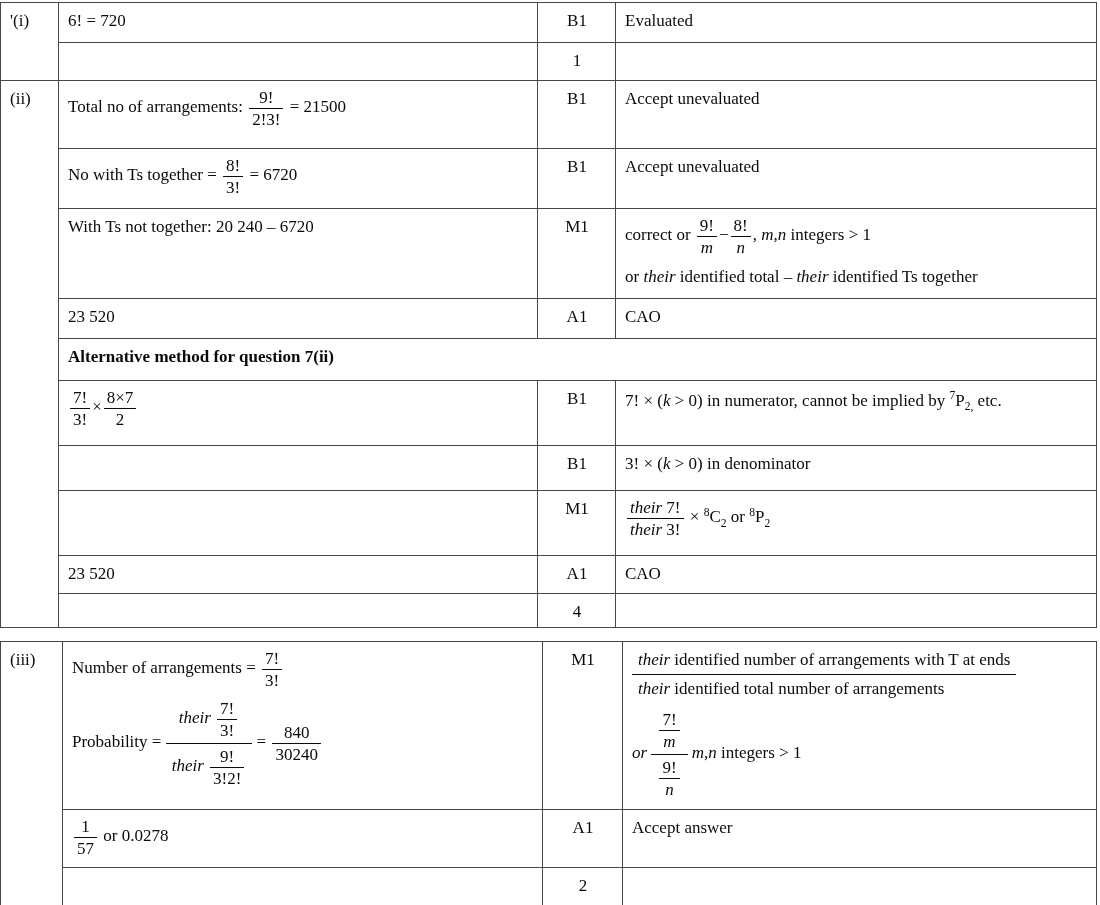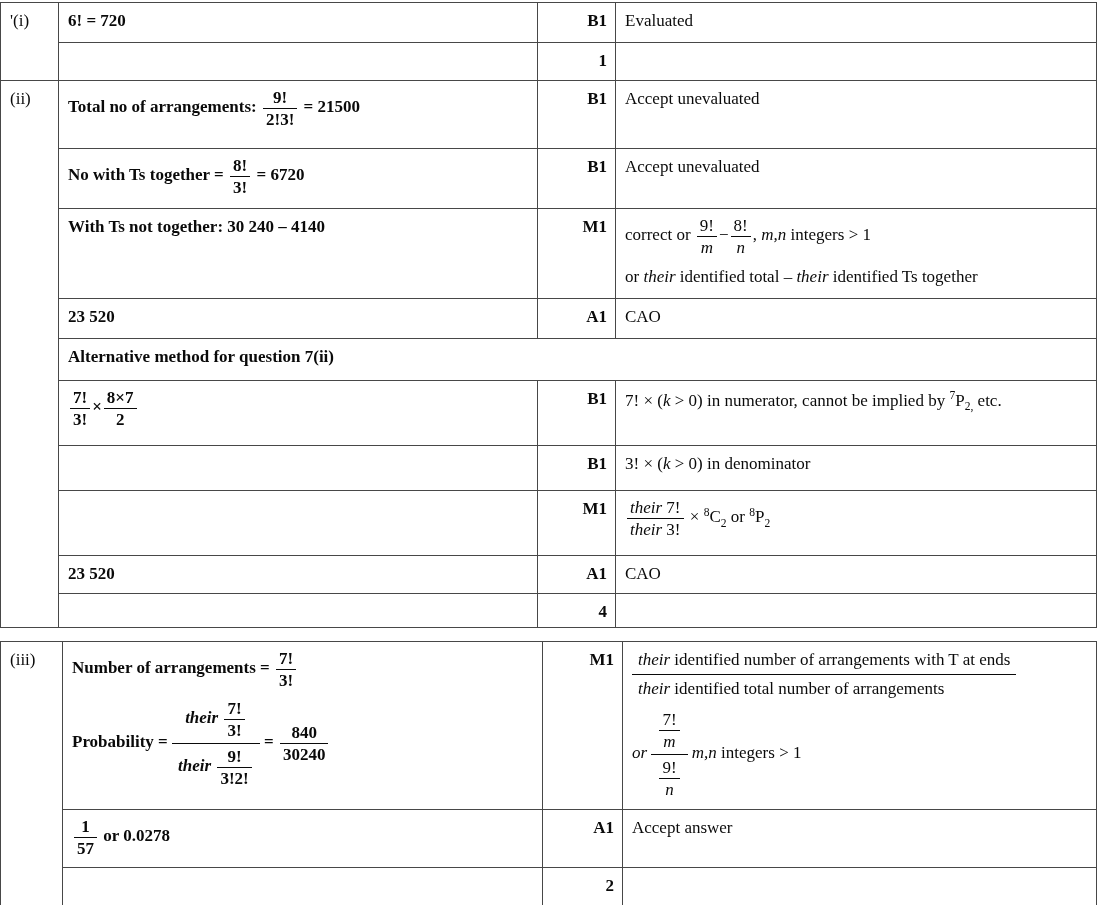--- a/index.html
+++ b/index.html
@@ -27,26 +27,26 @@
     line-height:1.3;
     overflow:hidden;
   }
   td.part {
     border-left:none;
     padding-left:4px;
     font-size:17px;
   }
   td.no-top { border-top:none; }
   td.mark {
-    text-align:right;
-    font-weight:bold;
+    text-align:center;
+    font-weight:normal;
     padding-right:9px;
   }
   td.althead { font-weight:bold; padding-top:9px; }
-  td.ans { padding-top:8px;font-weight:bold; }
+  td.ans { padding-top:8px; }
   .it { font-style:italic; }
   
   .frac {
     display:inline-block;
     vertical-align:middle;
     text-align:center;
     padding:0 2px;
   }
   .frac .fn {
     display:block;
@@ -127,21 +127,21 @@
 
     <tr style="height:60px">
       <td class="ans">
         <span>No with Ts together = </span><span class="frac"><span class="fn">8!</span><span class="fd">3!</span></span><span> = 6720</span>
       </td>
       <td class="mark">B1</td>
       <td class="com">Accept unevaluated</td>
     </tr>
 
     <tr style="height:90px">
-      <td class="ans">With Ts not together: 30 240 – 4140</td>
+      <td class="ans">With Ts not together: 20 240 – 6720</td>
       <td class="mark">M1</td>
       <td class="com">
         <div class="mline">
           <span>correct or </span><span class="frac"><span class="fn">9!</span><span class="fd it">m</span></span><span>−</span><span class="frac"><span class="fn">8!</span><span class="fd it">n</span></span><span>, </span><span class="it">m,n</span><span> integers &gt; 1</span>
         </div>
         <div class="mline">
           <span>or </span><span class="it">their</span><span> identified total – </span><span class="it">their</span><span> identified Ts together</span>
         </div>
       </td>
     </tr>

